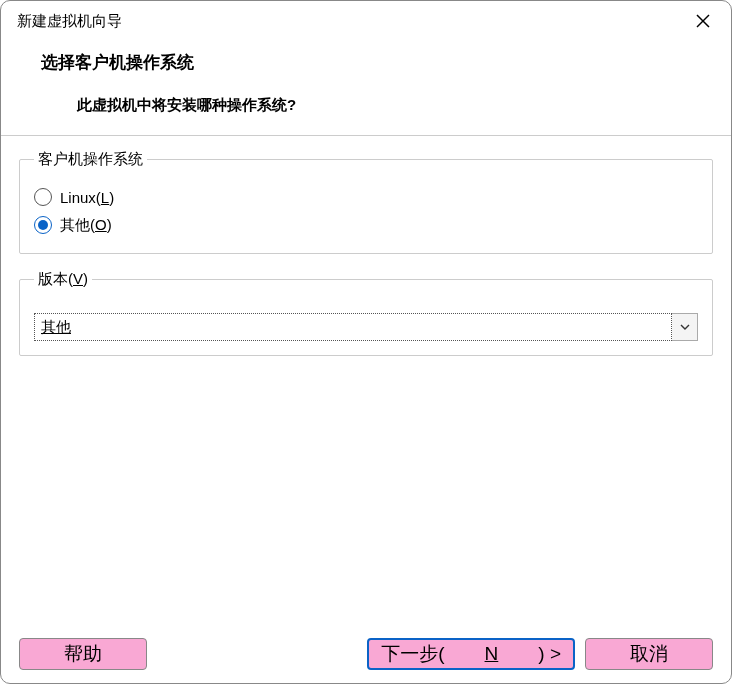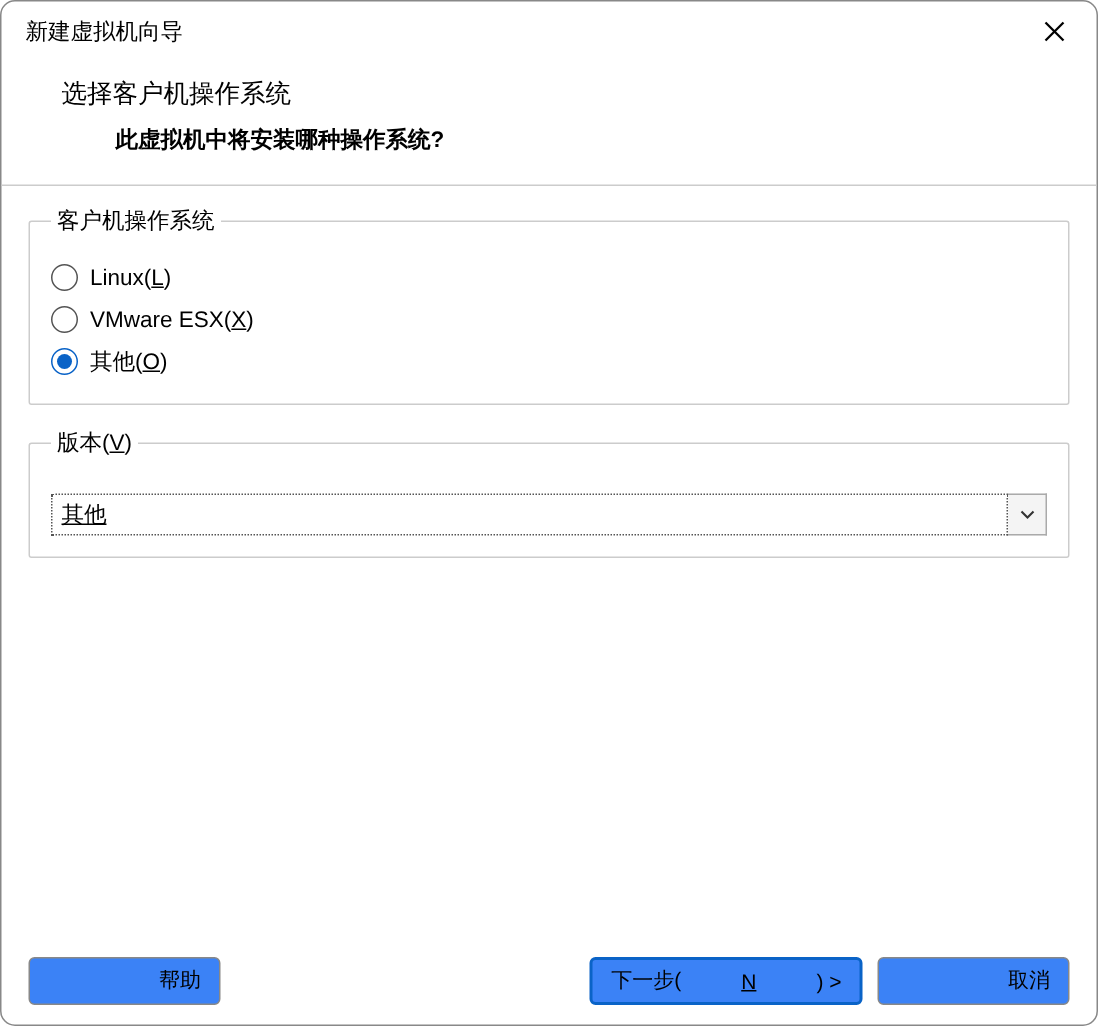--- a/index.html
+++ b/index.html
@@ -42,24 +42,24 @@
     align-items: center;
     justify-content: center;
     cursor: pointer;
   }
   .close-btn svg { width: 16px; height: 16px; }
   .header-area {
     padding: 10px 16px 20px 40px;
     border-bottom: 1px solid #ccc;
   }
   .header-title {
-    font-weight: normal;
+    font-weight: bold;
     font-size: 17px;
     color: #000;
-    margin-bottom: 10px;
+    margin-bottom: 22px;
   }
   .header-sub {
     font-size: 15px;
     color: #000;
     padding-left: 36px;
     font-weight: bold;
   }
   .content {
     flex: 1;
     padding: 14px 18px 10px 18px;
@@ -142,26 +142,26 @@
     align-items: center;
     padding: 0 18px;
     gap: 10px;
   }
   .footer .spacer { flex: 1; }
   .btn {
     min-width: 128px;
     height: 32px;
     border: 1px solid #888;
     border-radius: 4px;
-    background: #3b82f6;
-    font-size: 14px;
+    background: #f9a8d4;
+    font-size: 19px;
     color: #000;
     display: inline-flex;
     align-items: center;
-    justify-content: flex-end;
+    justify-content: center;
     cursor: pointer;
     padding: 0 12px;
   }
   .btn.primary {
     border: 2px solid #0a63c7;
     gap: 40px;
   }
 </style>
 </head>
 <body>
@@ -187,24 +187,20 @@
 
     <fieldset class="groupbox">
       <legend>客户机操作系统</legend>
 
 
       <label class="radio-row">
         <span class="radio-circle"></span>
         <span class="radio-label"><span>Linux(</span><span class="ul">L</span><span>)</span></span>
       </label>
 
-      <label class="radio-row">
-        <span class="radio-circle"></span>
-        <span class="radio-label"><span>VMware ESX(</span><span class="ul">X</span><span>)</span></span>
-      </label>
 
       <label class="radio-row">
         <span class="radio-circle selected"></span>
         <span class="radio-label"><span>其他(</span><span class="ul">O</span><span>)</span></span>
       </label>
     </fieldset>
 
     <fieldset class="groupbox version-field">
       <legend><span>版本(</span><span class="ul">V</span><span>)</span></legend>
       <div class="dropdown">

